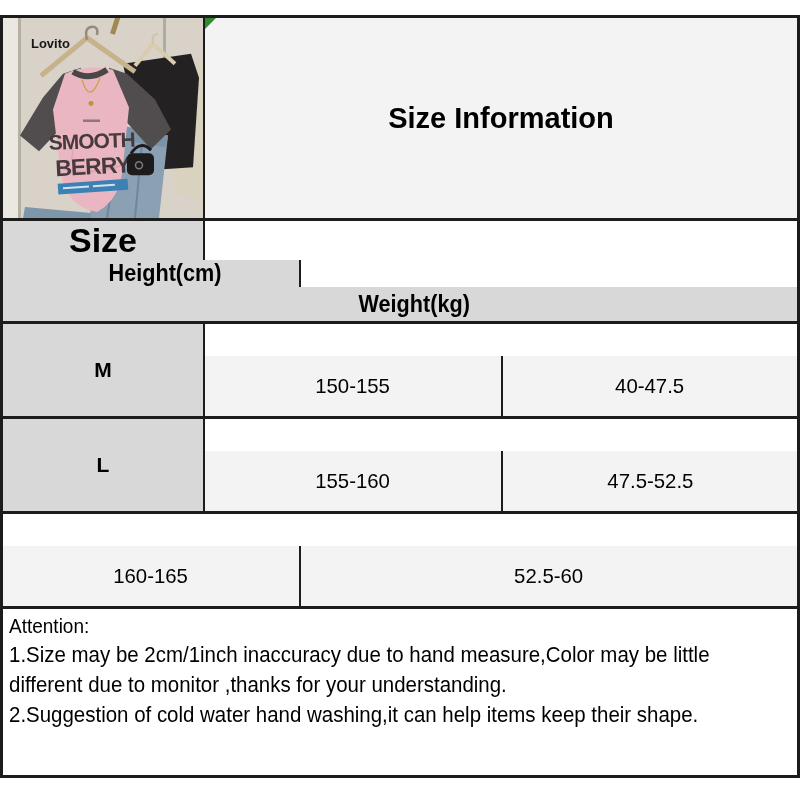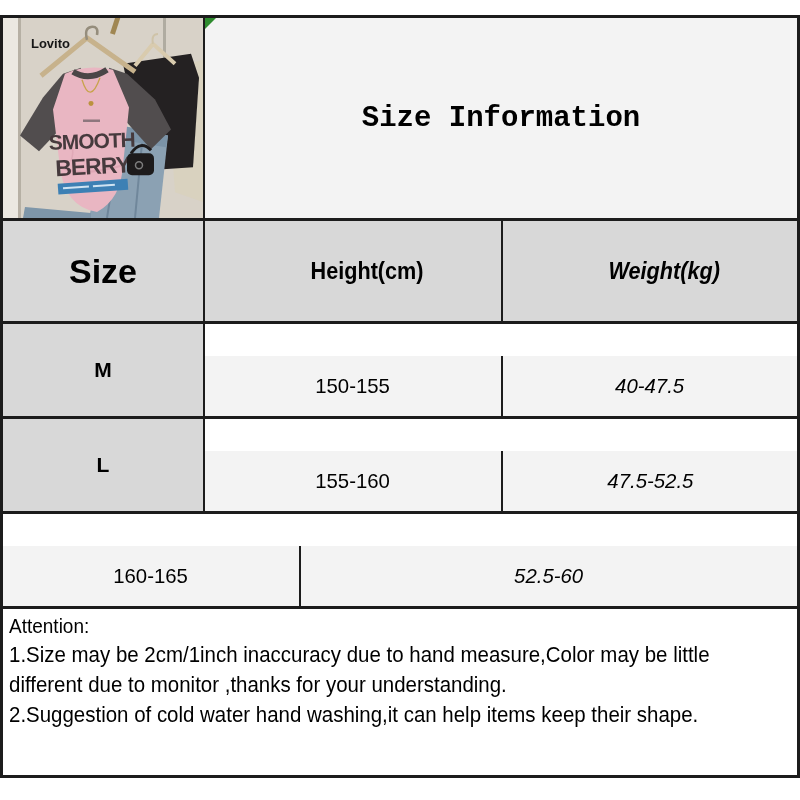--- a/index.html
+++ b/index.html
@@ -20,32 +20,32 @@
   .page{position:relative;width:800px;height:800px;background:#fff;}
   .sheet{position:absolute;left:0;top:15px;width:800px;height:763px;
     border:3px solid var(--border_color);background:#fff;
     display:flex;flex-direction:column;}
   
   .top-band{height:203px;display:flex;border-bottom:3px solid var(--border_color);flex:none;}
   .photo-cell{width:202px;flex:none;border-right:2px solid var(--border_color);
     position:relative;overflow:hidden;background:var(--photo_wall);}
   .photo-cell svg{display:block;width:100%;height:100%;}
   .info-cell{flex:1;background:var(--cell_bg);display:flex;align-items:center;justify-content:center;position:relative;}
-  .info-title{font-size:29px;font-weight:bold;letter-spacing:0;font-family:Liberation Mono, monospace;}
+  .info-title{font-size:29px;font-weight:bold;letter-spacing:0;}
   .corner-tri{position:absolute;left:202px;top:0;width:0;height:0;
     border-top:11px solid var(--triangle_green);border-right:11px solid transparent;}
   
   .t-row{display:flex;flex:none;border-bottom:3px solid var(--border_color);}
   .t-row:last-of-type{border-bottom:none;}
   .c1{width:202px;flex:none;border-right:2px solid var(--border_color);
     display:flex;align-items:center;justify-content:center;background:var(--header_bg);}
   .c2{width:298px;flex:none;border-right:2px solid var(--border_color);
     display:flex;align-items:center;justify-content:center;}
-  .c3{flex:1;display:flex;align-items:center;justify-content:center;font-style:italic;}
-  .header-row{height:103px;}
+  .c3{flex:1;display:flex;align-items:center;justify-content:center;}
+  .header-row{height:103px;flex-direction:column;}
   .header-row .c2,.header-row .c3{background:var(--header_bg);padding-left:28px;}
   .data-row{height:95px;}
   .data-row .c2,.data-row .c3{background:var(--cell_bg);margin-top:32px;}
   .size-head{font-size:34px;font-weight:bold;}
   .col-head{font-size:23px;font-weight:bold;transform:scaleX(.94);}
   .size-label{font-size:21px;font-weight:bold;}
   .cell-value{font-size:21px;font-weight:normal;transform:scaleX(.97);}
   
   .attention{flex:1;background:var(--attention_bg);padding:4px 6px 15px 6px;overflow:hidden;}
   .attention-title{font-size:20px;line-height:27px;transform:scaleX(.95);transform-origin:0 50%;}

